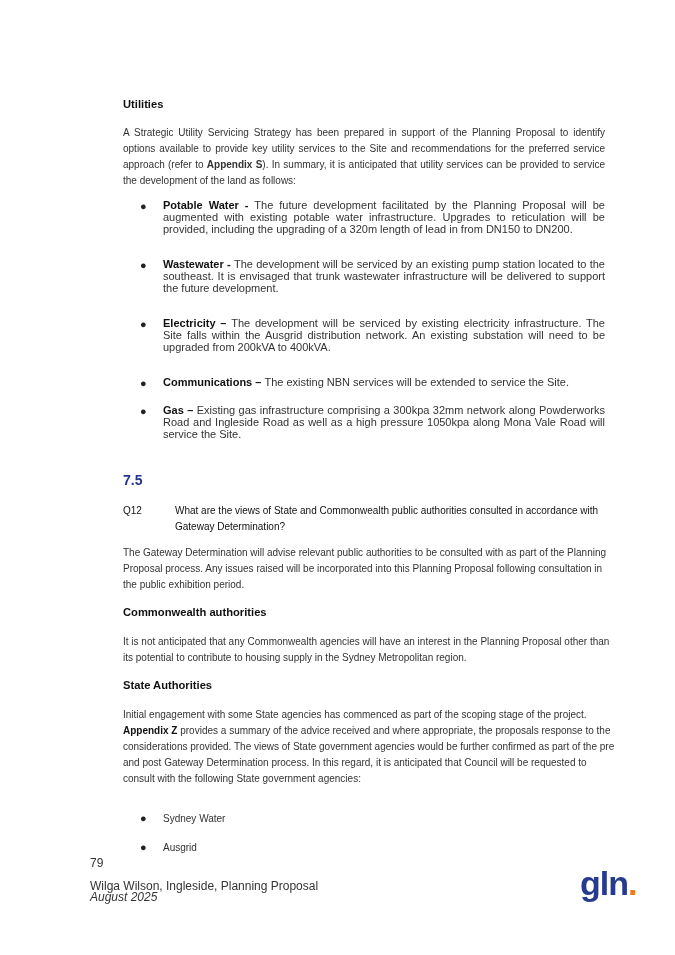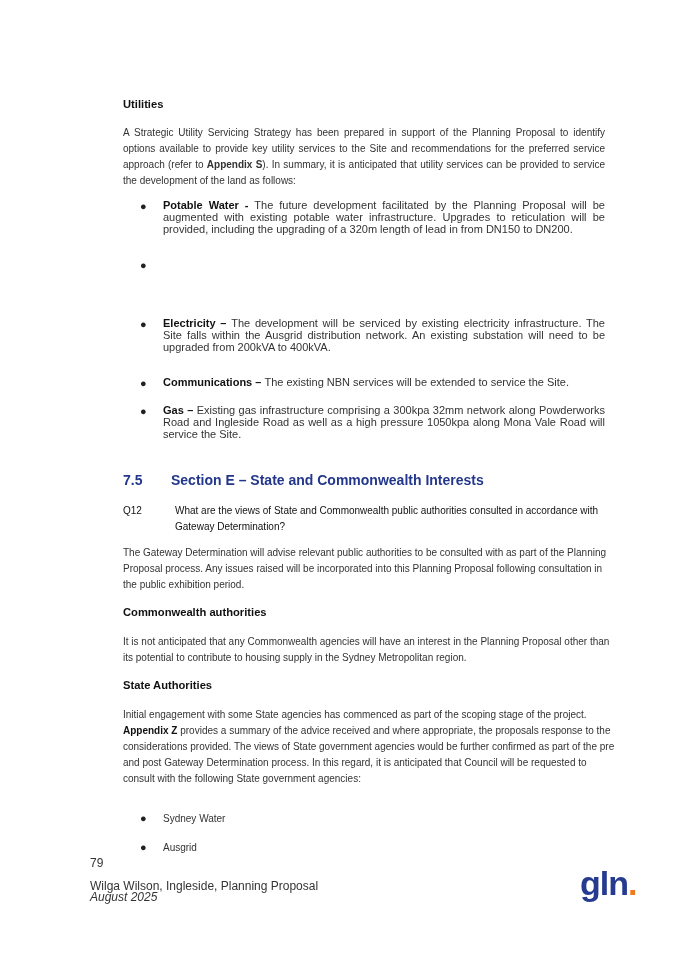--- a/index.html
+++ b/index.html
@@ -25,32 +25,32 @@
 <div class="page">
 
   <div class="abs h-bold" style="left:113px;top:98px;">Utilities</div>
 
   <div class="abs p just" style="left:113px;top:125px;width:482px;"><span>A Strategic Utility Servicing Strategy has been prepared in support of the Planning Proposal to identify options available to provide key utility services to the Site and recommendations for the preferred service approach (refer to </span><b>Appendix S</b><span>). In summary, it is anticipated that utility services can be provided to service the development of the land as follows:</span></div>
 
   <span class="bullet" style="top:200px;">●</span>
   <div class="btext" style="top:199px;"><b>Potable Water - </b><span>The future development facilitated by the Planning Proposal will be augmented with existing potable water infrastructure. Upgrades to reticulation will be provided, including the upgrading of a 320m length of lead in from DN150 to DN200.</span></div>
 
   <span class="bullet" style="top:259px;">●</span>
+  <div class="btext" style="top:258px;"><b>Wastewater - </b><span>The development will be serviced by an existing pump station located to the southeast. It is envisaged that trunk wastewater infrastructure will be delivered to support the future development.</span></div>
 
   <span class="bullet" style="top:318px;">●</span>
   <div class="btext" style="top:317px;"><b>Electricity – </b><span>The development will be serviced by existing electricity infrastructure. The Site falls within the Ausgrid distribution network. An existing substation will need to be upgraded from 200kVA to 400kVA.</span></div>
 
   <span class="bullet" style="top:377px;">●</span>
   <div class="btext" style="top:376px;"><b>Communications – </b><span>The existing NBN services will be extended to service the Site.</span></div>
 
   <span class="bullet" style="top:405px;">●</span>
   <div class="btext" style="top:404px;"><b>Gas – </b><span>Existing gas infrastructure comprising a 300kpa 32mm network along Powderworks Road and Ingleside Road as well as a high pressure 1050kpa along Mona Vale Road will service the Site.</span></div>
 
   <div class="abs sec" style="left:113px;top:472px;">7.5</div>
-  <div class="abs sec" style="left:161px;top:472px;">Section E – State and Commonwealth Interests</div>
 
   <div class="abs q" style="left:113px;top:503px;">Q12</div>
   <div class="abs q" style="left:153px;top:503px;width:440px;margin-left:12px;">What are the views of State and Commonwealth public authorities consulted in accordance with Gateway Determination?</div>
 
   <div class="abs p" style="left:113px;top:545px;width:490px;">The Gateway Determination will advise relevant public authorities to be consulted with as part of the Planning Proposal process. Any issues raised will be incorporated into this Planning Proposal following consultation in the public exhibition period.</div>
 
   <div class="abs h-bold" style="left:113px;top:606px;">Commonwealth authorities</div>
   <div class="abs p" style="left:113px;top:634px;width:495px;">It is not anticipated that any Commonwealth agencies will have an interest in the Planning Proposal other than its potential to contribute to housing supply in the Sydney Metropolitan region.</div>
 
   <div class="abs h-bold" style="left:113px;top:679px;">State Authorities</div>

